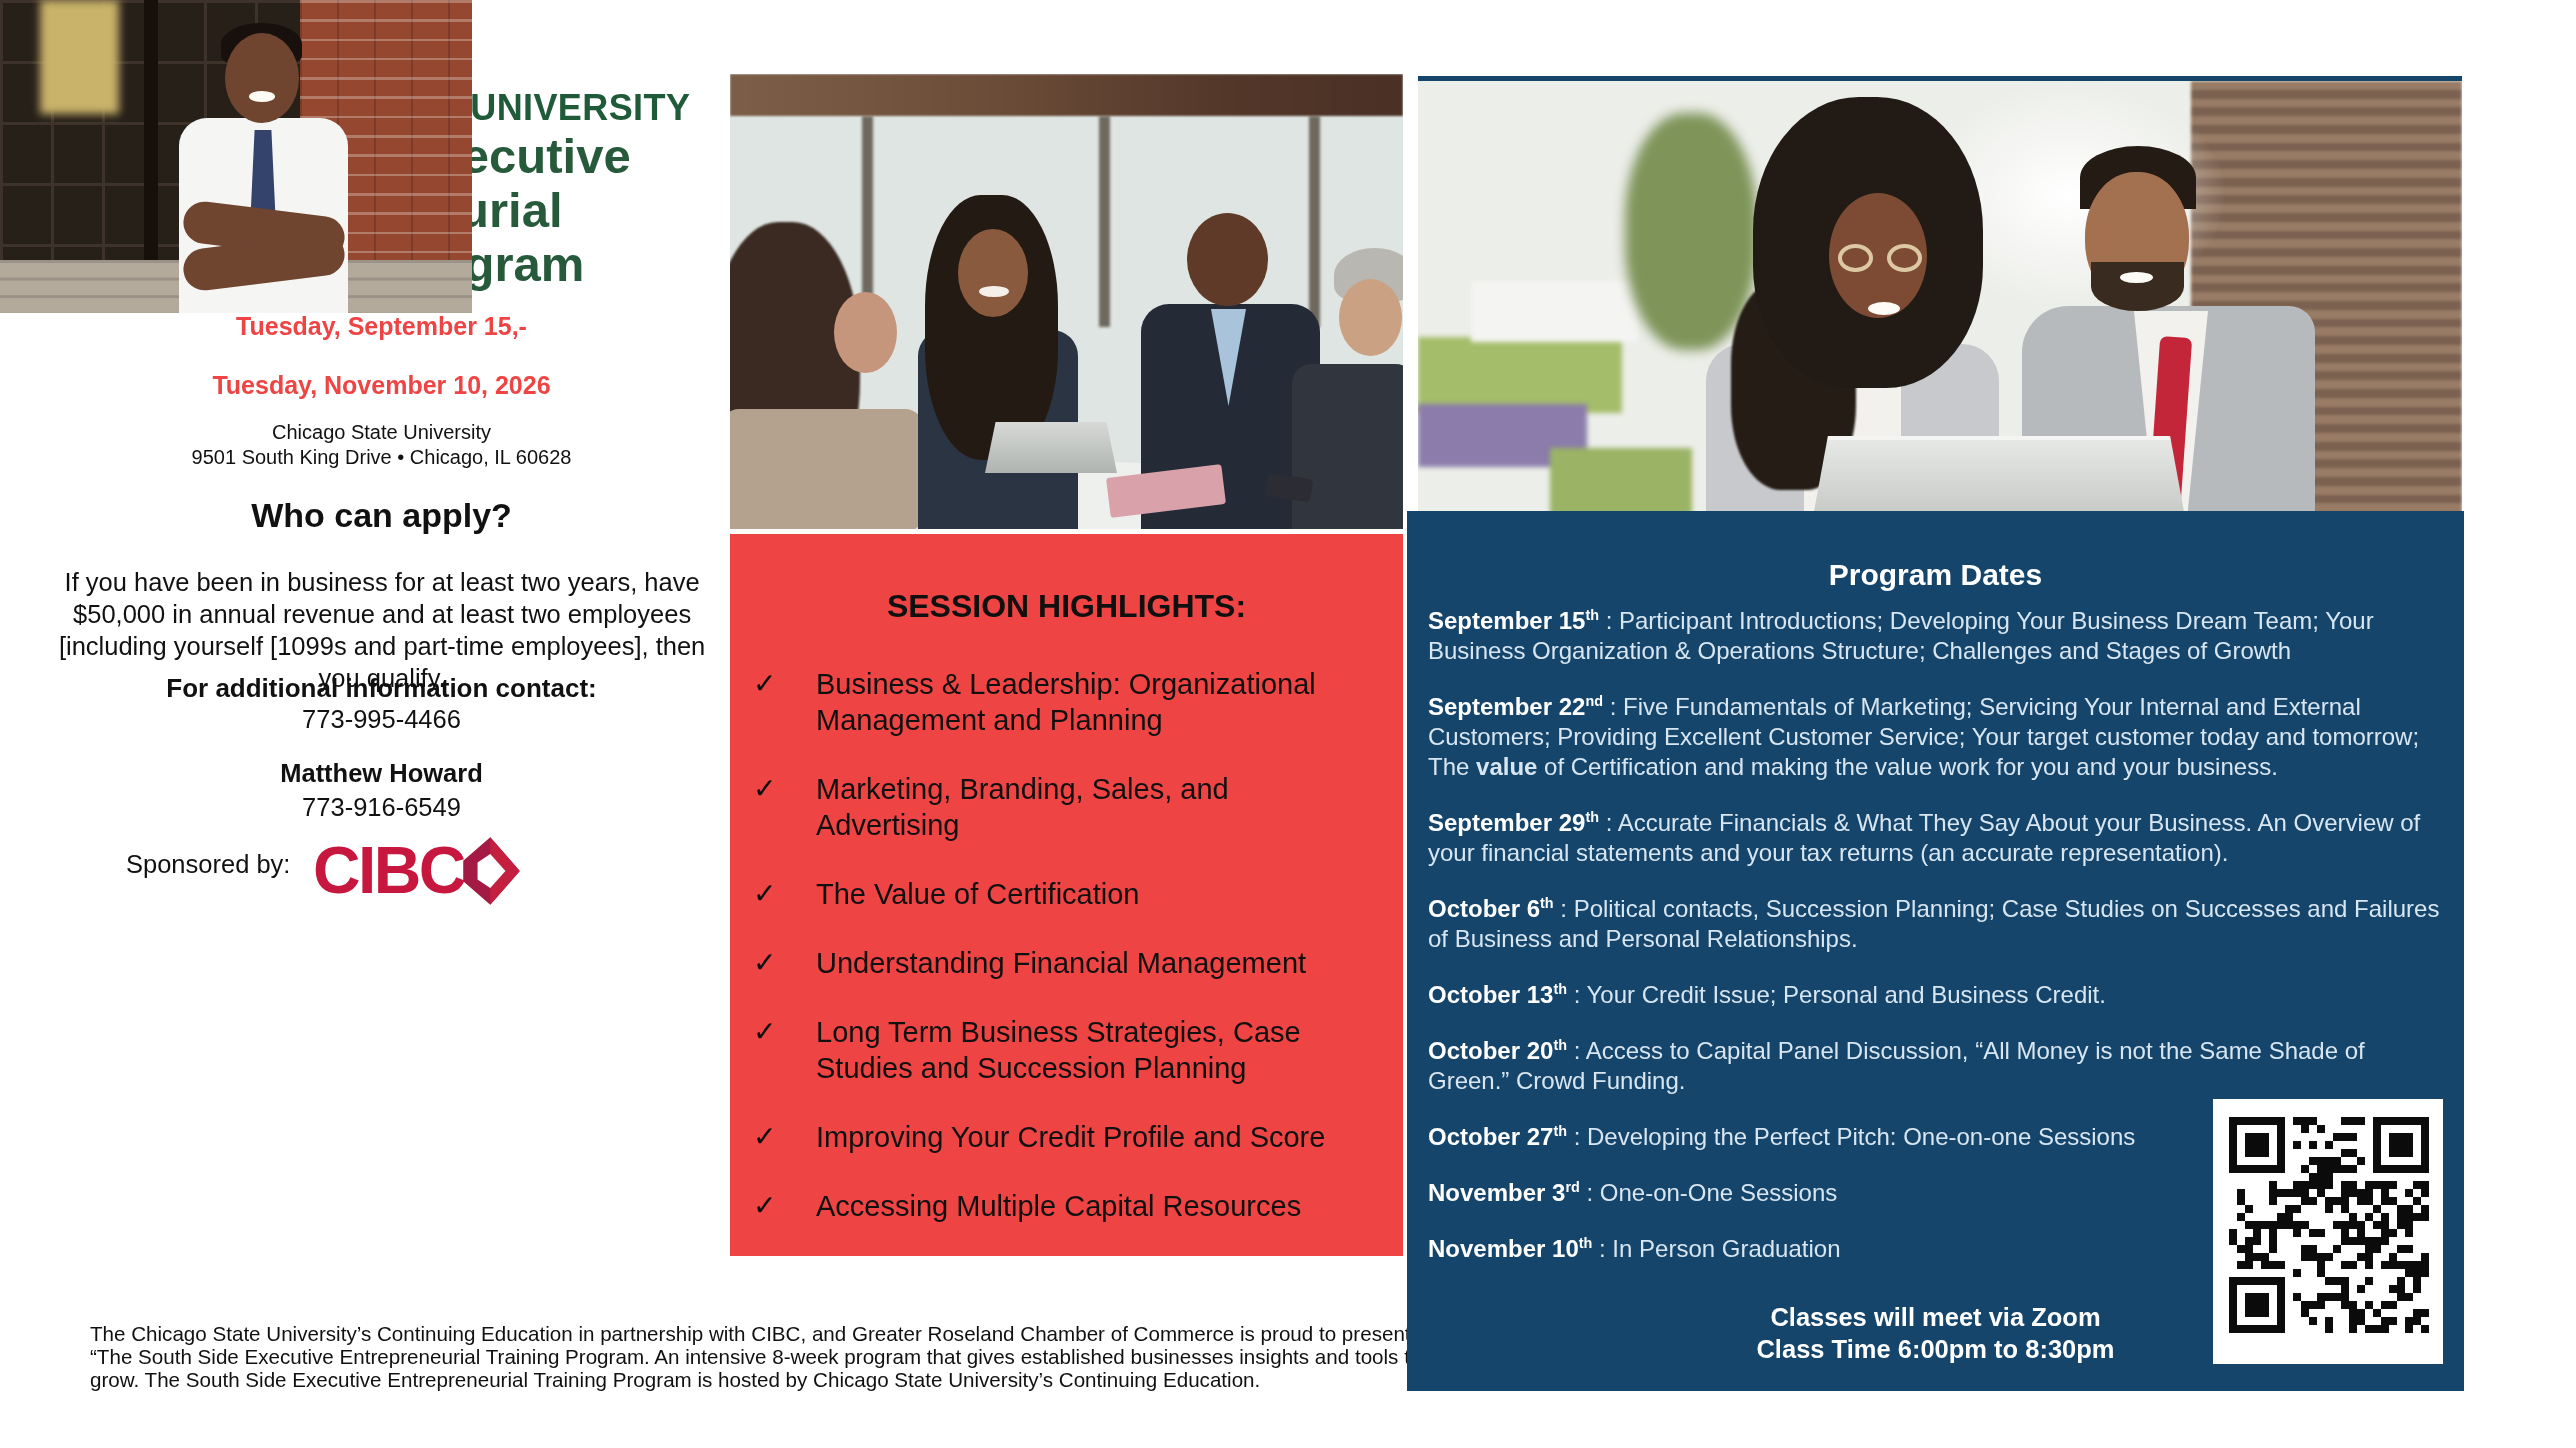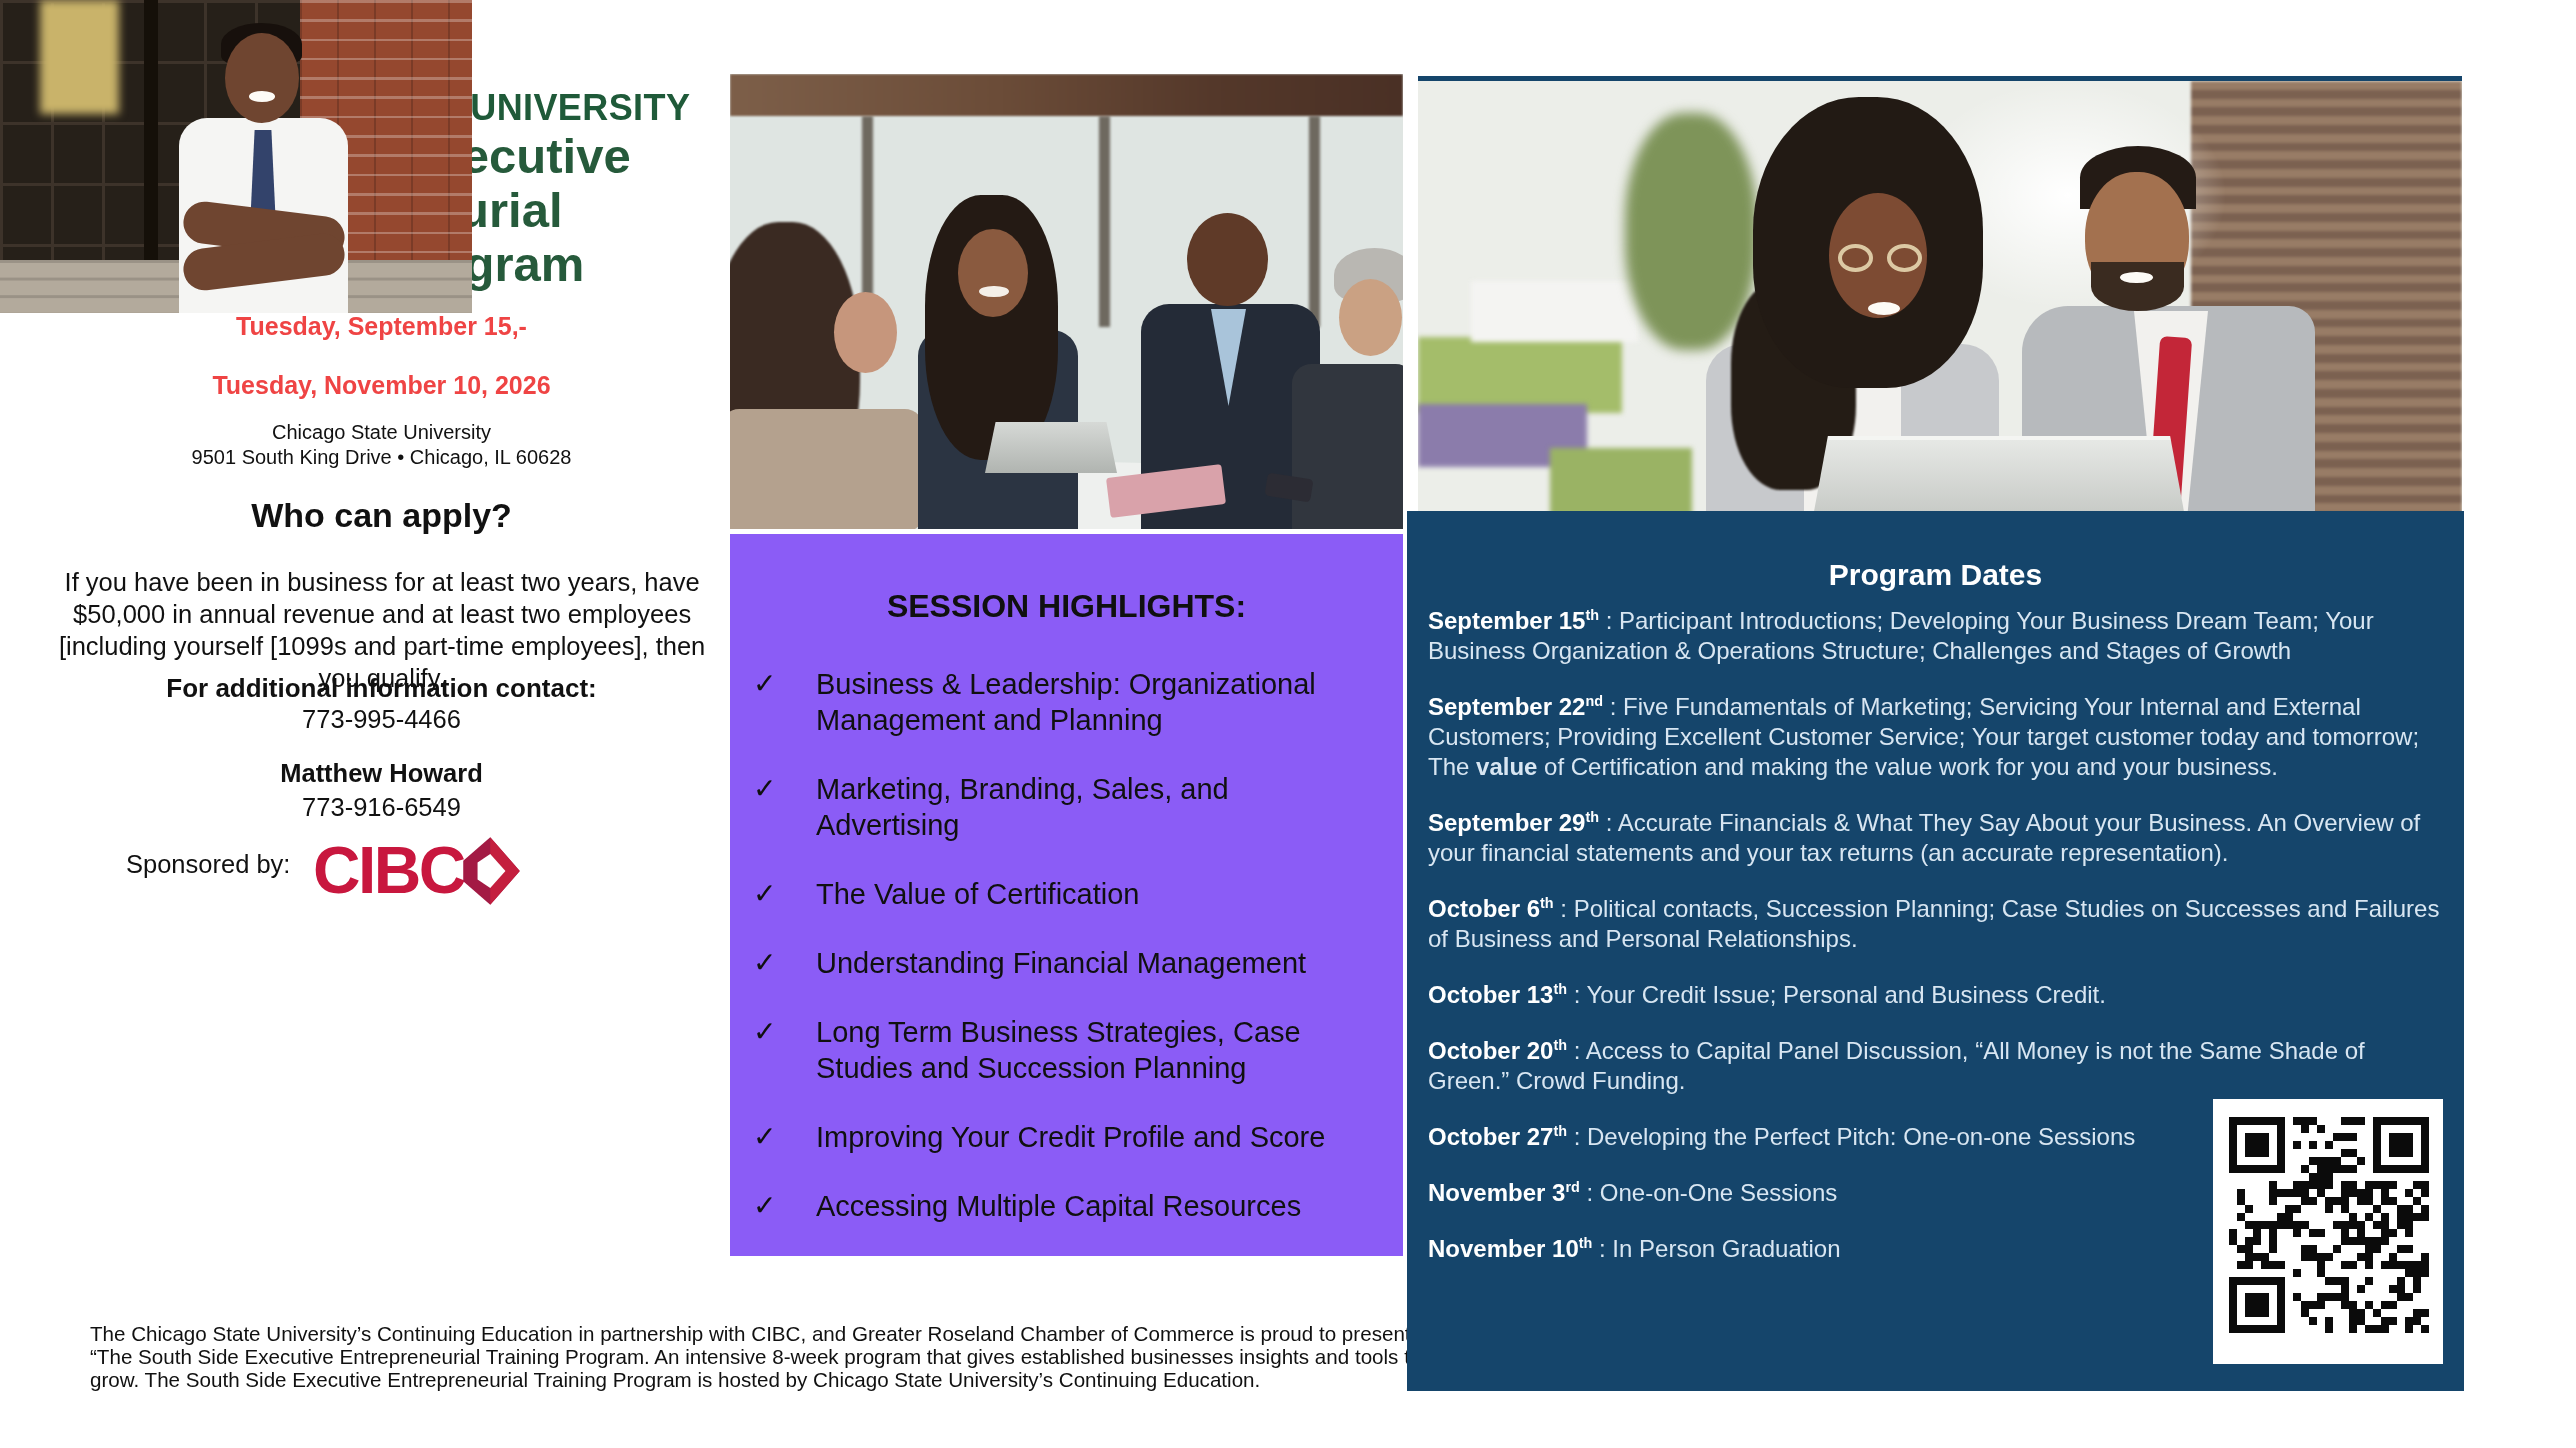--- a/index.html
+++ b/index.html
@@ -21,21 +21,21 @@
   #contact-h{left:26px;top:673px;width:711px;text-align:center;font-size:26px;font-weight:bold;}
   #phone1{left:26px;top:705px;width:711px;text-align:center;font-size:25.5px;}
   #contact-name{left:26px;top:759px;width:711px;text-align:center;font-size:25.5px;font-weight:bold;}
   #phone2{left:26px;top:793px;width:711px;text-align:center;font-size:25.5px;}
   #sponsored{left:126px;top:850px;font-size:25.5px;}
   #cibc-logo{left:313px;top:827px;width:211px;height:88px;}
   #footer{left:90px;top:1322px;width:1335px;font-size:20.6px;line-height:23px;text-align:left;}
 
   
   #meet-photo{left:730px;top:74px;width:673px;height:455px;overflow:hidden;background:#dfe5e2;}
-  #green-panel{left:730px;top:534px;width:673px;height:722px;background:#8b5cf6;}
+  #green-panel{left:730px;top:534px;width:673px;height:722px;background:#ef4444;}
   #session-h{position:absolute;top:54px;left:0;width:100%;text-align:center;
              font-size:32px;font-weight:bold;color:#101010;}
   #session-list{position:absolute;top:132px;left:23px;right:12.3px;list-style:none;margin:0;padding:0;}
   .s-item{display:flex;gap:26px;margin-bottom:33px;font-size:29px;line-height:36px;color:#101010;}
   .check{flex:0 0 37px;font-size:28px;line-height:36px;}
 
   
   #team-photo{left:1418px;top:76px;width:1044px;height:435px;overflow:hidden;
               background:#eceee9;border-top:5.3px solid #15456b;box-sizing:border-box;}
   #navy-panel{left:1407px;top:511px;width:1057px;height:880px;background:#15456b;}
@@ -278,20 +278,21 @@
         <p class="entry"><strong class="p-date">September 15<sup>th</sup></strong><span class="p-body"> : Participant Introductions; Developing Your Business Dream Team; Your Business Organization &amp; Operations Structure; Challenges and Stages of Growth</span></p>
         <p class="entry"><strong class="p-date">September 22<sup>nd</sup></strong><span class="p-body"> : Five Fundamentals of Marketing; Servicing Your Internal and External Customers;  Providing Excellent Customer Service; Your target customer today and tomorrow; The </span><strong class="p-bold">value</strong><span class="p-body"> of Certification and making the value work for you and your business.</span></p>
         <p class="entry"><strong class="p-date">September 29<sup>th</sup></strong><span class="p-body"> : Accurate Financials &amp; What They Say About your Business.  An Overview of your financial statements and your tax returns (an accurate representation).</span></p>
         <p class="entry"><strong class="p-date">October 6<sup>th</sup></strong><span class="p-body"> : Political contacts, Succession Planning;  Case Studies on Successes and Failures of Business and Personal Relationships.</span></p>
         <p class="entry"><strong class="p-date">October 13<sup>th</sup></strong><span class="p-body"> : Your Credit Issue; Personal and Business Credit.</span></p>
         <p class="entry"><strong class="p-date">October 20<sup>th</sup></strong><span class="p-body"> : Access to Capital Panel Discussion, “All Money is not the Same Shade of Green.”  Crowd Funding.</span></p>
         <p class="entry"><strong class="p-date">October 27<sup>th</sup></strong><span class="p-body"> : Developing the Perfect Pitch: One-on-one Sessions</span></p>
         <p class="entry"><strong class="p-date">November 3<sup>rd</sup></strong><span class="p-body"> : One-on-One Sessions</span></p>
         <p class="entry"><strong class="p-date">November 10<sup>th</sup></strong><span class="p-body"> : In Person Graduation</span></p>
       </div>
+    <div id="zoom-info">Classes will meet via Zoom<br>Class Time 6:00pm to 8:30pm</div>
   </div>
 
   <div id="qr" class="abs">
     <div id="qr-modules">
         <div class="qc on"></div>
         <div class="qc on"></div>
         <div class="qc on"></div>
         <div class="qc on"></div>
         <div class="qc on"></div>
         <div class="qc on"></div>

